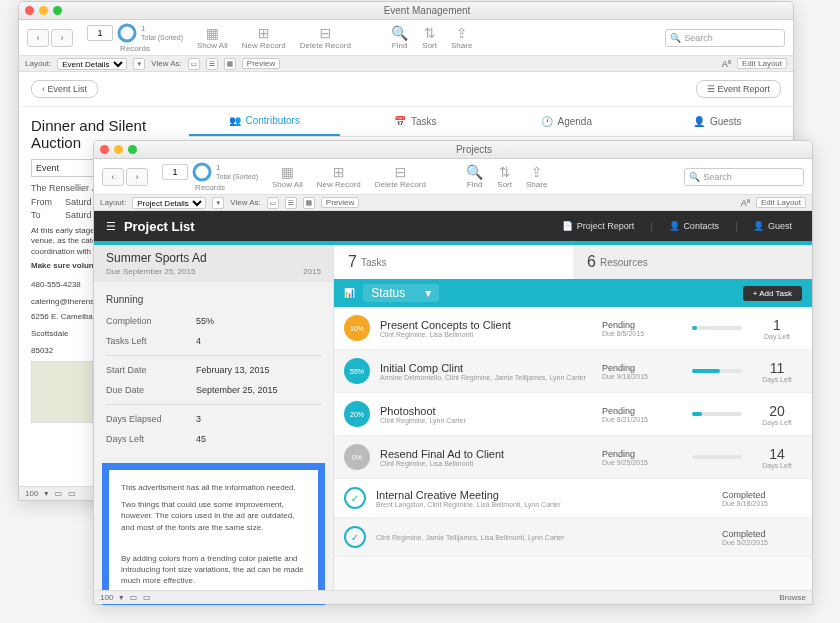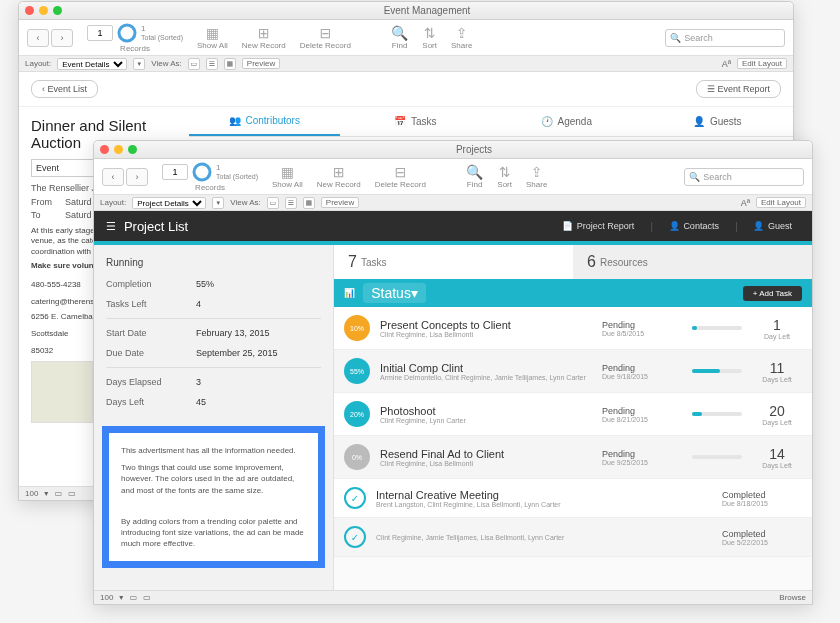--- a/index.html
+++ b/index.html
@@ -47,21 +47,21 @@
 .back .left .map { width:62px; height:62px; background:#e8e8d8; margin-top:6px; border:1px solid #ddd;}
 .back .right { flex:1; }
 .back .tabs { display:flex; height:30px; border-bottom:1px solid #e5e5e5;}
 .back .tabs .tab { flex:1; display:flex; align-items:center; justify-content:center; gap:4px; font-size:10px; color:#666;}
 .back .tabs .tab.active { color:#2a9fd6; border-bottom:2px solid #2a9fd6;}
 .back .subbar { display:flex; justify-content:space-between; padding:6px 10px; font-size:9px; color:#666;}
 .back .subbar .link{display:flex; align-items:center; gap:3px;}
 
 
 .front .pl-hdr { height:30px; background:#2d2d2d; display:flex; align-items:center; padding:0 12px; gap:8px; color:#fff; font-size:11px;}
-.front .pl-hdr .ttl { font-size:13px; font-weight:400;}
+.front .pl-hdr .ttl { font-size:13px; font-weight:700;}
 .front .pl-hdr .sp{flex:1;}
 .front .pl-hdr .lnk { font-size:9px; color:#ddd; padding:0 8px; display:flex; align-items:center; gap:3px;}
 .front .teal { height:4px; background:#1cb5c9;}
 .front .main { display:flex; height: calc(100% - 18px - 36px - 16px - 30px - 4px);}
 .front .sidebar { width:240px; background:#f2f2f2; border-right:1px solid #e0e0e0; display:flex; flex-direction:column;}
 .front .sidebar .phdr { height:40px; background:#e8e8e8; padding:6px 12px;}
 .front .sidebar .phdr .t { font-size:12px; color:#333;}
 .front .sidebar .phdr .sub { display:flex; justify-content:space-between; font-size:8px; color:#888; margin-top:2px;}
 .front .sidebar .sec { padding:8px 12px; font-size:10px; color:#333; }
 .front .sidebar .status-h { font-size:10px; color:#444; margin:4px 0 6px;}
@@ -69,21 +69,21 @@
 .front .sidebar .kv .k{width:90px;}
 .front .sidebar .kv .v{color:#333; font-weight:500;}
 .front .sidebar hr { border:none; border-top:1px solid #ddd; margin:4px 0;}
 .front .sidebar .note { background:#fff; border:7px solid #3b82f6; margin:6px 8px; padding:12px; font-size:8px; color:#555; line-height:1.4;}
 .front .tasks { flex:1; display:flex; flex-direction:column; background:#fafafa;}
 .front .tasks .tabs2 { display:flex; height:34px;}
 .front .tasks .tabs2 .t { flex:1; display:flex; align-items:center; padding:0 14px; font-size:10px; color:#777; background:#efefef;}
 .front .tasks .tabs2 .t.active { background:#fff;}
 .front .tasks .tabs2 .t .n{font-size:16px; color:#444; margin-right:4px;}
 .front .filterbar { height:28px; background:#1cb5c9; display:flex; align-items:center; padding:0 10px; gap:8px;}
-.front .filterbar .pill { background:rgba(255,255,255,0.15); border-radius:3px; padding:2px 8px; font-size:14px; color:#fff; display:flex; align-items:center; gap:0;}
+.front .filterbar .pill { background:rgba(255,255,255,0.15); border-radius:3px; padding:2px 8px; font-size:12px; color:#fff; display:flex; align-items:center; gap:20px;}
 .front .filterbar .sp{flex:1;}
 .front .filterbar .add { background:#333; color:#fff; border-radius:3px; padding:3px 10px; font-size:8px;}
 .front .tasklist { flex:1; overflow:hidden;}
 .front .trow { display:flex; align-items:center; padding:8px 10px; border-bottom:1px solid #eee; gap:10px; background:#fff;}
 .front .trow.alt { background:#f5f5f5;}
 .front .trow .pct { width:26px; height:26px; border-radius:50%; display:flex; align-items:center; justify-content:center; font-size:7px; color:#fff;}
 .front .trow .pct.o{background:#f5a623;} .front .trow .pct.b{background:#1cb5c9;} .front .trow .pct.g{background:#bbb;}
 .front .trow .chk { width:22px; height:22px; border-radius:50%; border:2px solid #1cb5c9; display:flex; align-items:center; justify-content:center; color:#1cb5c9; font-size:10px;}
 .front .trow .info { flex:1;}
 .front .trow .info .t { font-size:11px; color:#333;}
@@ -321,20 +321,27 @@
       </div>
     <div style="color:#555">|</div>
     <div class="lnk">
         <span>👤</span>
         <span>Guest</span>
       </div>
   </div>
   <div class="teal"></div>
   <div class="main">
     <div class="sidebar">
+      <div class="phdr">
+        <div class="t">Summer Sports Ad</div>
+        <div class="sub">
+            <span>Due September 25, 2015</span>
+            <span>2015</span>
+          </div>
+      </div>
       <div class="sec">
         <div class="status-h">Running</div>
         <div class="kv">
             <span class="k">Completion</span>
             <span class="v">55%</span>
           </div>
         <div class="kv">
             <span class="k">Tasks Left</span>
             <span class="v">4</span>
           </div>

